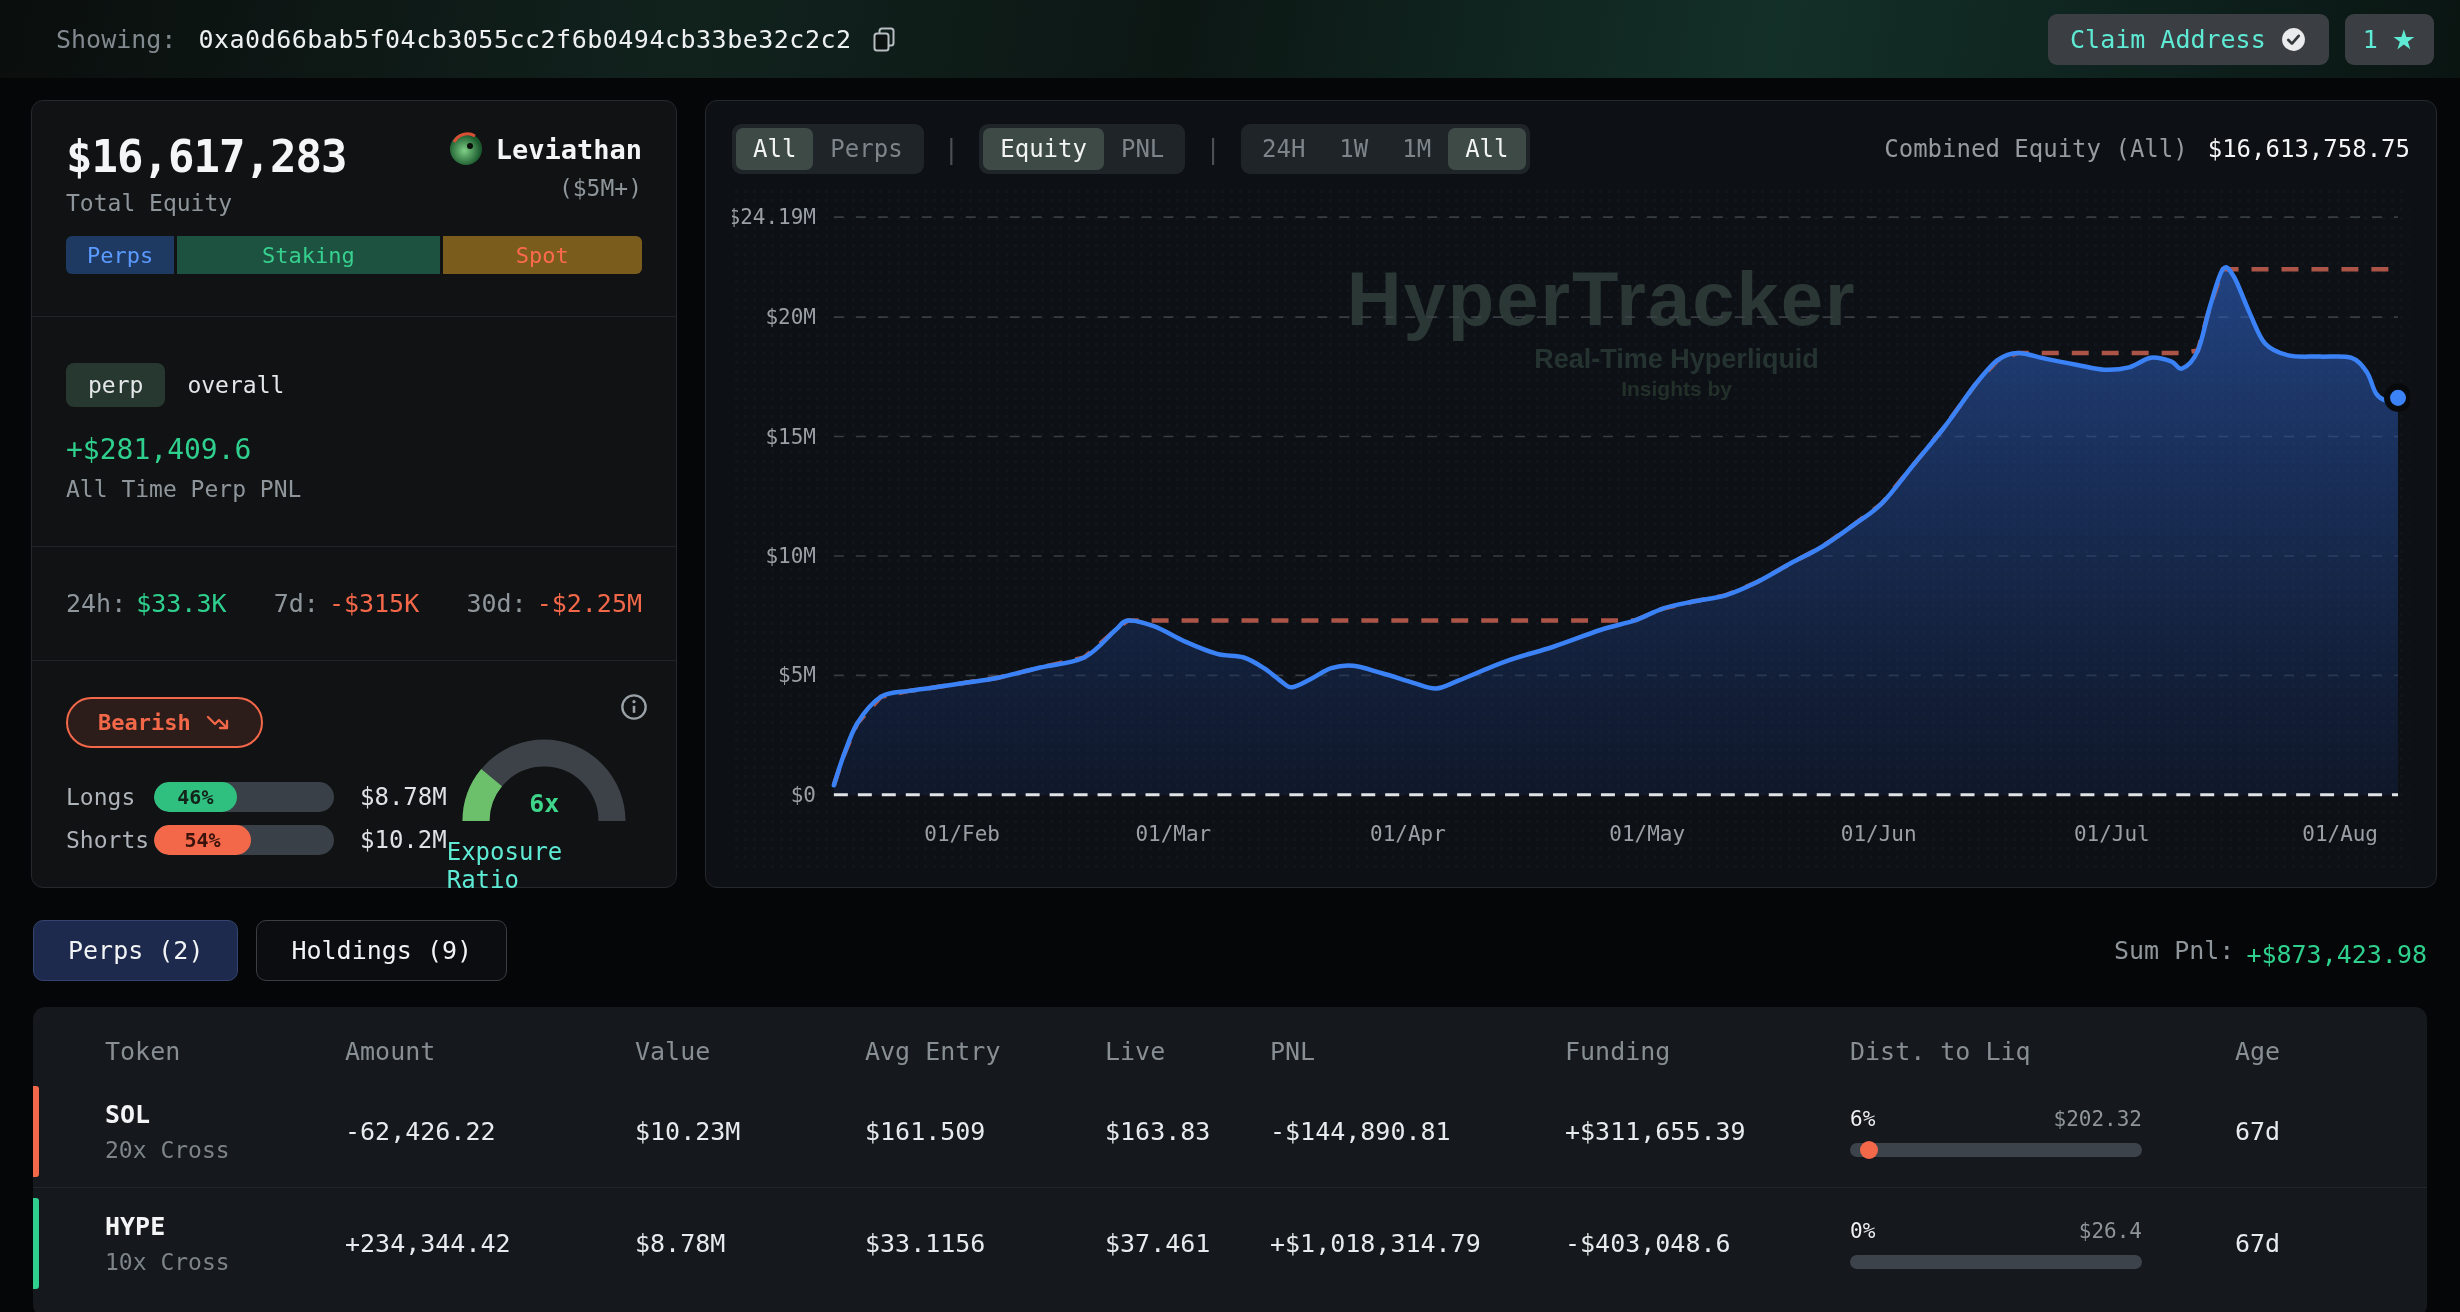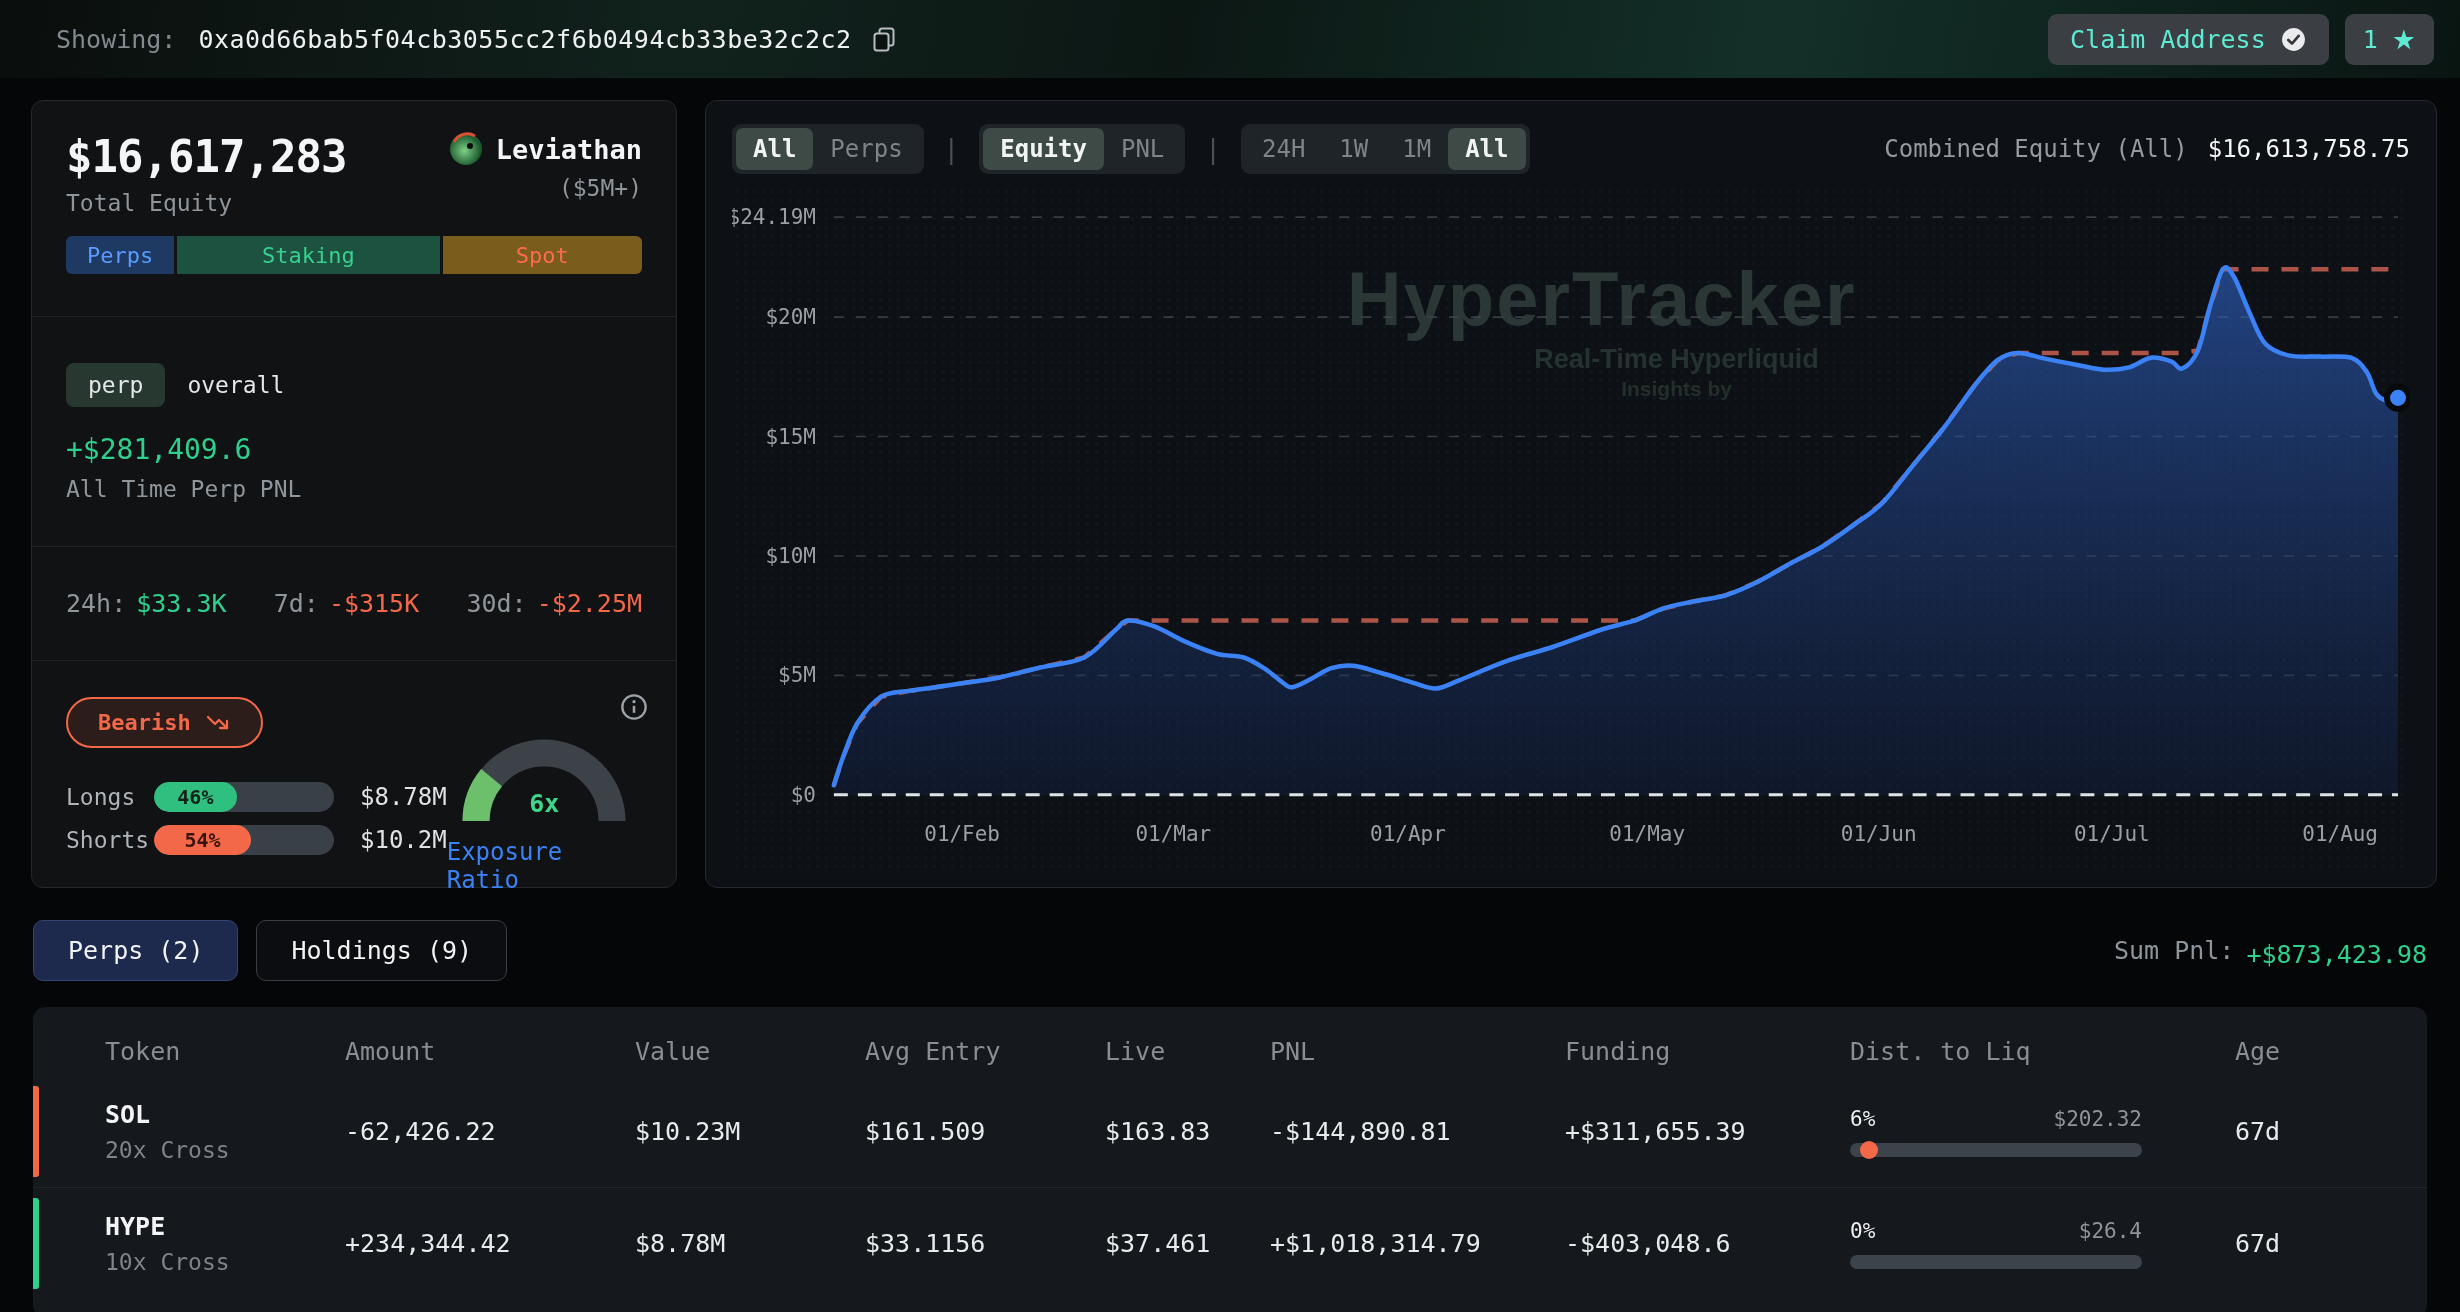--- a/index.html
+++ b/index.html
@@ -80,27 +80,27 @@
   .ls-fill { height:100%; border-radius:15px; display:flex; align-items:center; justify-content:center;
              font-size:20px; font-weight:bold; color:#14231a; }
   .ls-fill.short { color:#3a140c; }
   .ls-val { margin-left:26px; font-size:24px; color:#dfe2e5; }
 
   .gauge-col { position:relative; width:232px; display:flex; flex-direction:column; align-items:center; }
   .info-icon { position:absolute; top:-4px; right:-6px; cursor:pointer; }
   .gauge-wrap { position:relative; margin-top:26px; width:190px; height:105px; }
   .gauge-x { position:absolute; left:50%; top:66px; transform:translateX(-50%);
              font-size:25px; font-weight:bold; color:#3fd68c; }
-  .gauge-label { margin-top:10px; font-size:24px; color:#3b82f6; }
+  .gauge-label { margin-top:10px; font-size:24px; color:#5eead4; }
 
   
   .chart-head { display:flex; align-items:center; height:48px; }
   .tab-group { display:flex; align-items:center; background:#1f2428; border-radius:9px; padding:4px; }
   .ctab { font-size:24px; color:#7d848a; padding:7px 17px; border-radius:7px; cursor:pointer; white-space:nowrap; }
-  .ctab.sel { background:#3d4a46; color:#f2f4f4; font-weight:bold; }
+  .ctab.sel { background:#3d4a46; color:#f2f4f4; font-weight:normal; }
   .group-sep { color:#4a5055; font-size:26px; margin:0 20px; }
   .chart-head-spacer { flex:1; }
   .combined-label { color:#959ba0; font-size:24px; margin-right:20px; }
   .combined-value { color:#f4f5f6; font-size:24px; }
 
   .chart-box { position:relative; flex:1; margin-top:14px;
     background-image:radial-gradient(rgba(90,130,200,0.05) 1.5px, transparent 1.5px);
     background-size:9px 9px; }
   .chart-box svg.plot { position:absolute; inset:0; width:100%; height:100%; }
   .watermark { position:absolute; left:50%; top:68px; transform:translateX(-44%);

